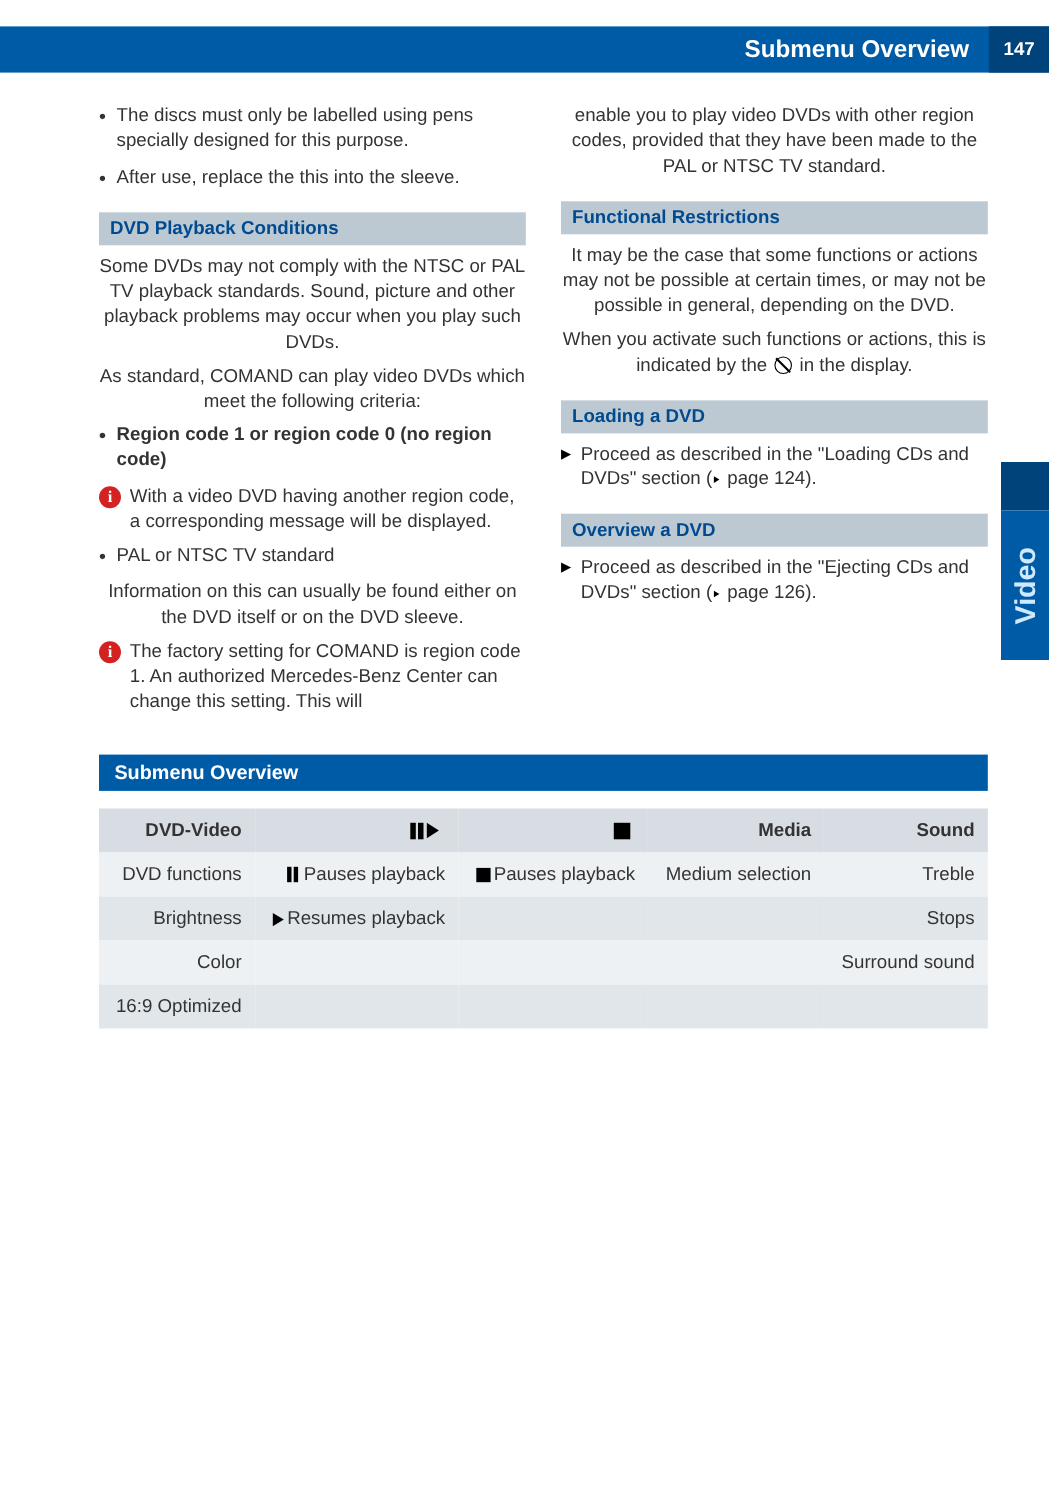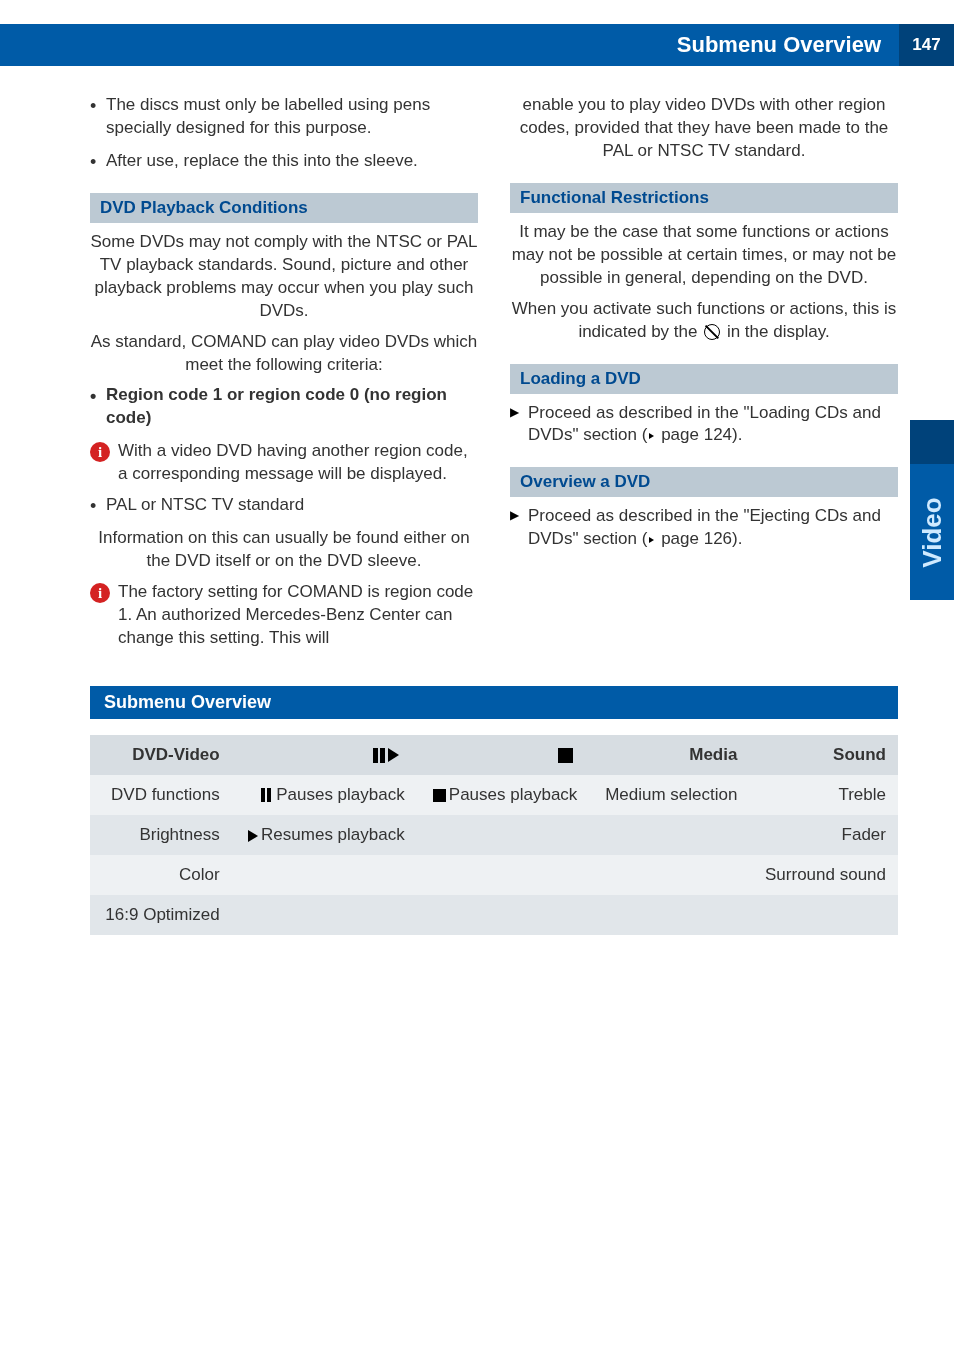--- a/index.html
+++ b/index.html
@@ -281,21 +281,21 @@
       <td><span class="pause-small"><span class="a"></span><span class="b"></span></span><span>Pauses playback</span></td>
       <td><span class="stop-small"></span><span>Pauses playback</span></td>
       <td>Medium selection</td>
       <td>Treble</td>
     </tr>
     <tr>
       <td>Brightness</td>
       <td><span class="play-small"></span><span>Resumes playback</span></td>
       <td></td>
       <td></td>
-      <td>Fader</td>
+      <td>Stops</td>
     </tr>
     <tr>
       <td>Color</td>
       <td></td>
       <td></td>
       <td></td>
       <td>Surround sound</td>
     </tr>
     <tr>
       <td>16:9 Optimized</td>

